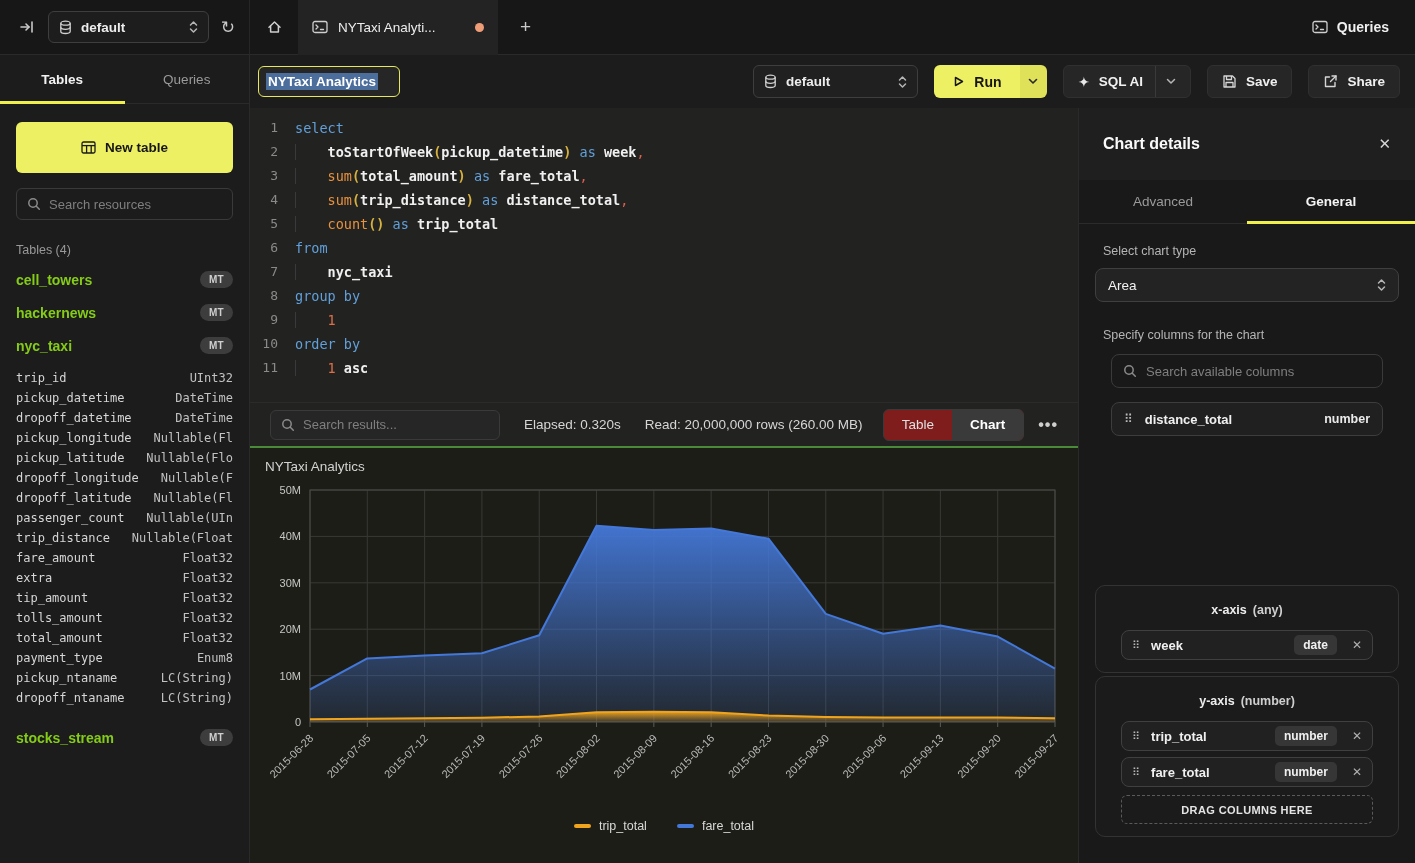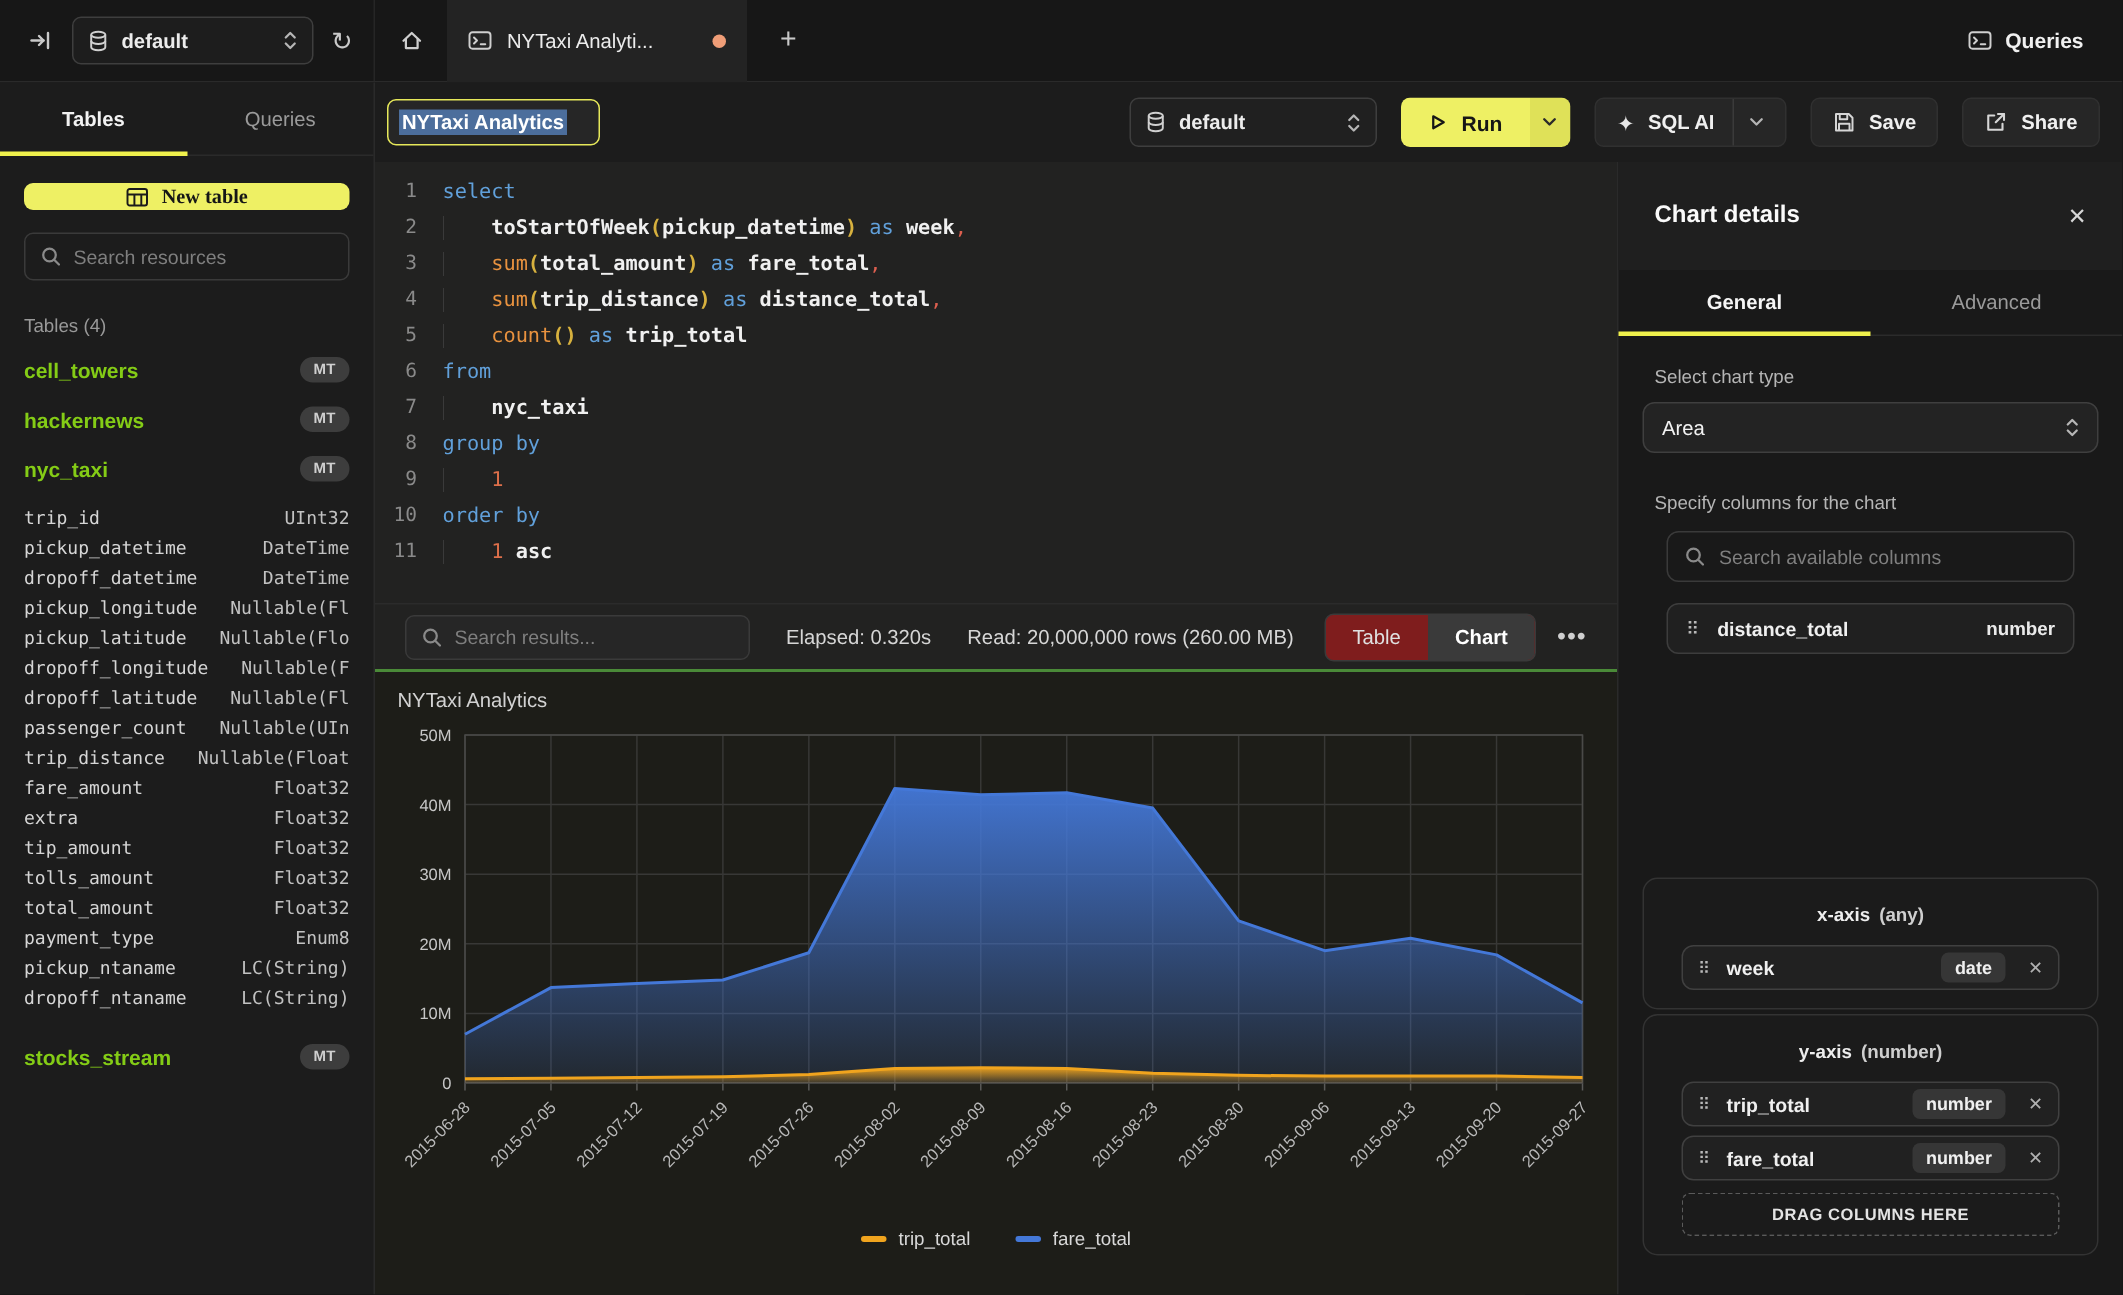--- a/index.html
+++ b/index.html
@@ -23,21 +23,21 @@
   .queries-top span.txt { font-size:14px; color:#f0f0f0; font-weight:600; }
 
   .body { display:flex; height:808px; }
 
   
   .sidebar { width:250px; background:#1c1c1c; border-right:1px solid #2a2a2a; display:flex; flex-direction:column; }
   .side-tabs { height:49px; display:flex; border-bottom:1px solid #2a2a2a; }
   .side-tab { flex:1; display:flex; align-items:center; justify-content:center; font-size:13.5px; color:#9a9a9a; cursor:pointer; position:relative; }
   .side-tab.active { color:#f2f2f2; font-weight:700; }
   .side-tab.active::after { content:""; position:absolute; left:0; right:0; bottom:-1px; height:3px; background:#eff04c; }
-  .new-table { margin:18px 16px 0; height:18px; background:#eef064; border-radius:6px; display:flex; align-items:center; justify-content:center; gap:9px; cursor:pointer;font-family:Liberation Serif, serif; }
+  .new-table { margin:18px 16px 0; height:51px; background:#eef064; border-radius:6px; display:flex; align-items:center; justify-content:center; gap:9px; cursor:pointer; }
   .new-table span.txt { font-size:13.5px; font-weight:700; color:#161616; }
   .search-box { margin:15px 16px 0; height:32px; border:1px solid #3a3a3a; border-radius:6px; display:flex; align-items:center; gap:8px; padding:0 10px; }
   .search-box .ph { font-size:13px; color:#7f7f7f; }
   .sec-label { margin:23px 16px 6px; font-size:12.5px; color:#999; }
   .tbl-row { height:33px; display:flex; align-items:center; padding:0 16px; cursor:pointer; }
   .tbl-row .name { font-size:14px; font-weight:700; color:#84cc16; flex:1; }
   .pill { background:#3d3d3d; color:#cfcfcf; font-size:10px; font-weight:700; padding:3px 9px; border-radius:10px; letter-spacing:.3px; }
   .engine-line { padding:0 16px; font-size:11.5px; color:#999; height:20px; }
   .col-list { margin:6px 16px 0; font-family:"DejaVu Sans Mono", monospace; }
   .col-row { height:20px; display:flex; justify-content:space-between; align-items:center; white-space:nowrap; overflow:hidden; }
@@ -532,22 +532,22 @@
             </div>
         </div>
       </div>
 
       <div class="right-panel">
         <div class="rp-header">
           <span class="t">Chart details</span>
           <span class="rp-close">✕</span>
         </div>
         <div class="rp-tabs">
+          <div class="rp-tab">Advanced</div>
           <div class="rp-tab active">General</div>
-          <div class="rp-tab">Advanced</div>
         </div>
         <div class="rp-body">
           <div class="rp-label">Select chart type</div>
           <div class="rp-select">
             <span class="v">Area</span>
             <span class="ico">
               <svg width="9" height="14" viewBox="0 0 9 14" fill="none" stroke="#b5b5b5" stroke-width="1.5" stroke-linecap="round" stroke-linejoin="round">
                 <path d="M1.5 5L4.5 2l3 3"></path>
                   <path d="M1.5 9l3 3 3-3"></path>
               </svg>

